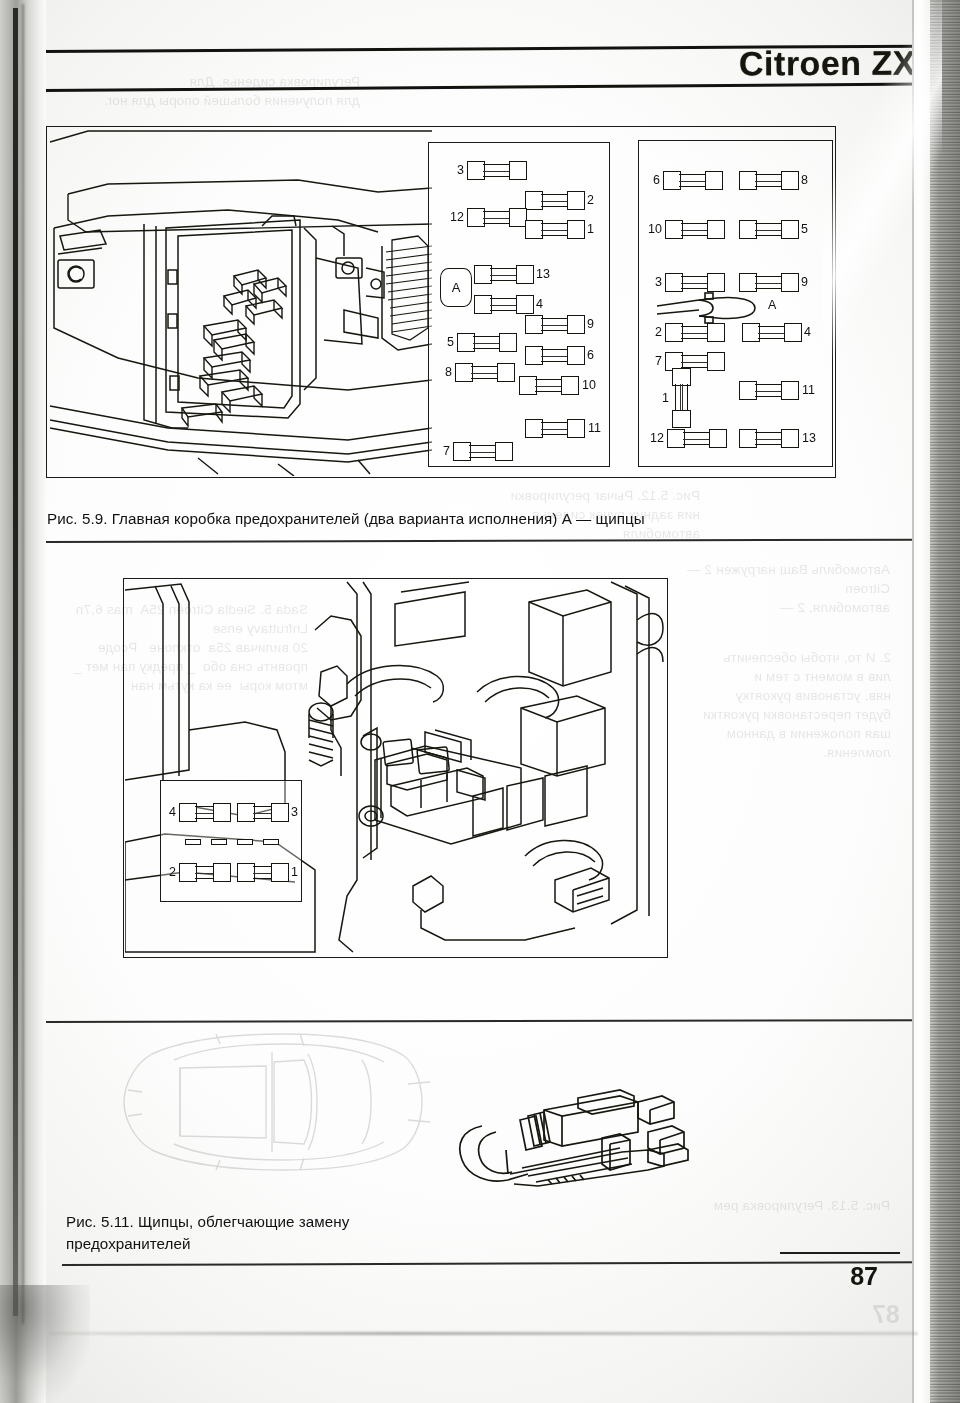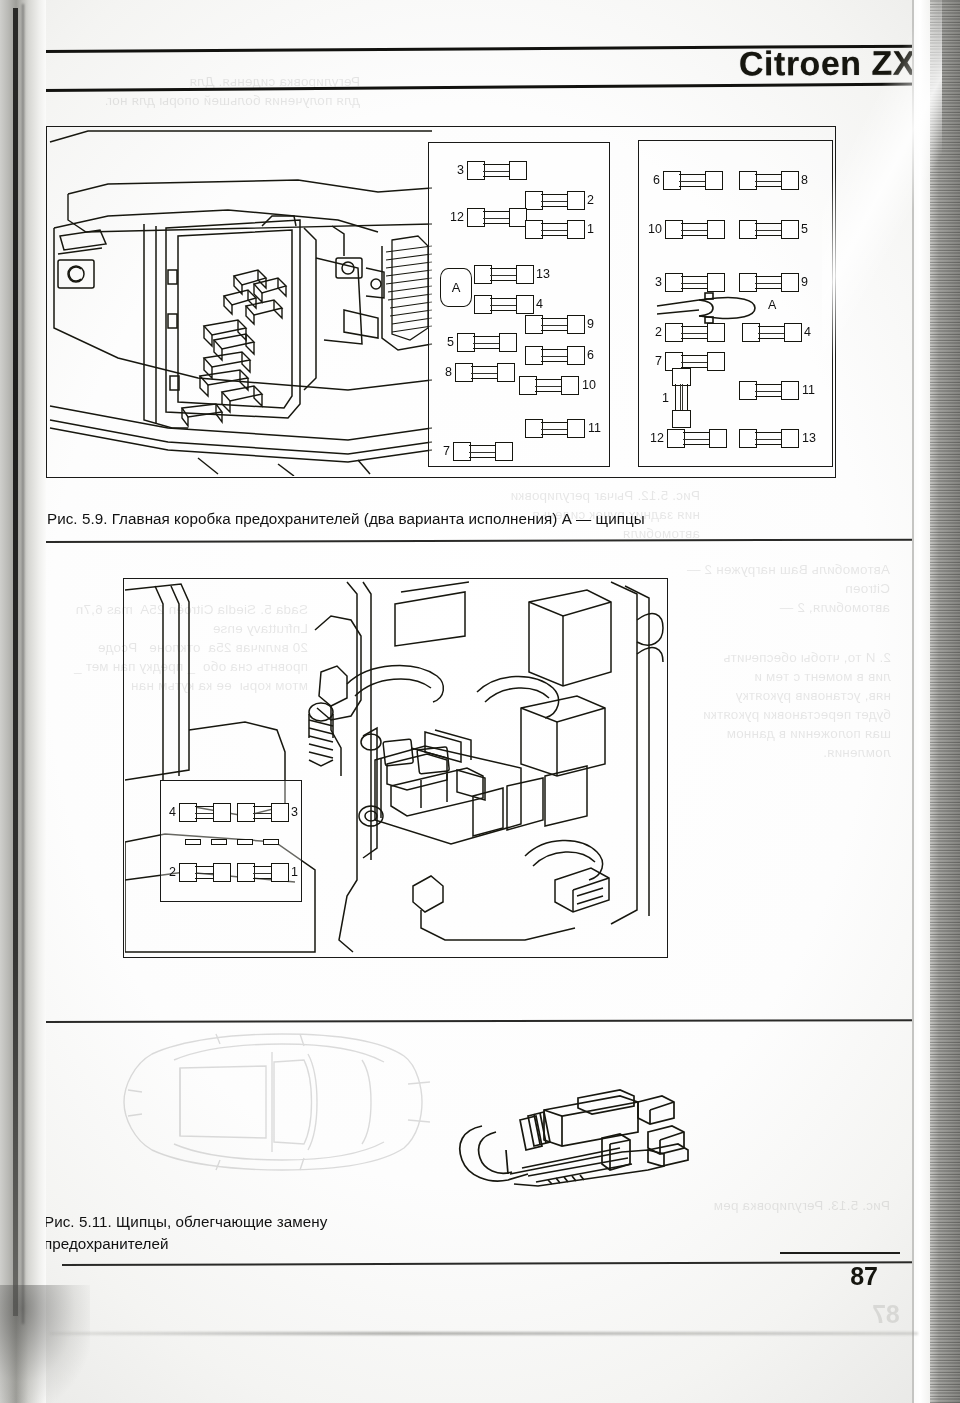--- a/index.html
+++ b/index.html
@@ -140,21 +140,21 @@
 
   .fig-caption {
     position: absolute;
     font-size: 15.2px;
     color: #111;
     letter-spacing: .05px;
     font-family: "Liberation Sans", sans-serif;
   }
   #cap-59  { left: 47px; top: 510px; }
   #cap-510 { left: 47px; top: 991px; }
-  #cap-511 { left: 44px; top: 1211px; line-height: 22px; width: 380px; }
+  #cap-511 { left: 66px; top: 1211px; line-height: 22px; width: 380px; }
 
   .cap-rule {
     position: absolute;
     height: 1.6px;
     background: #2a2a28;
   }
   #cap-rule-59  { left: 44px; top: 541px; width: 880px; transform: rotate(-0.15deg); transform-origin: left center; }
   #cap-rule-510 { left: 44px; top: 1021px; width: 880px; transform: rotate(-0.12deg); transform-origin: left center; }
   #cap-rule-511 { left: 62px; top: 1264px; width: 860px; transform: rotate(-0.18deg); transform-origin: left center; }
 

